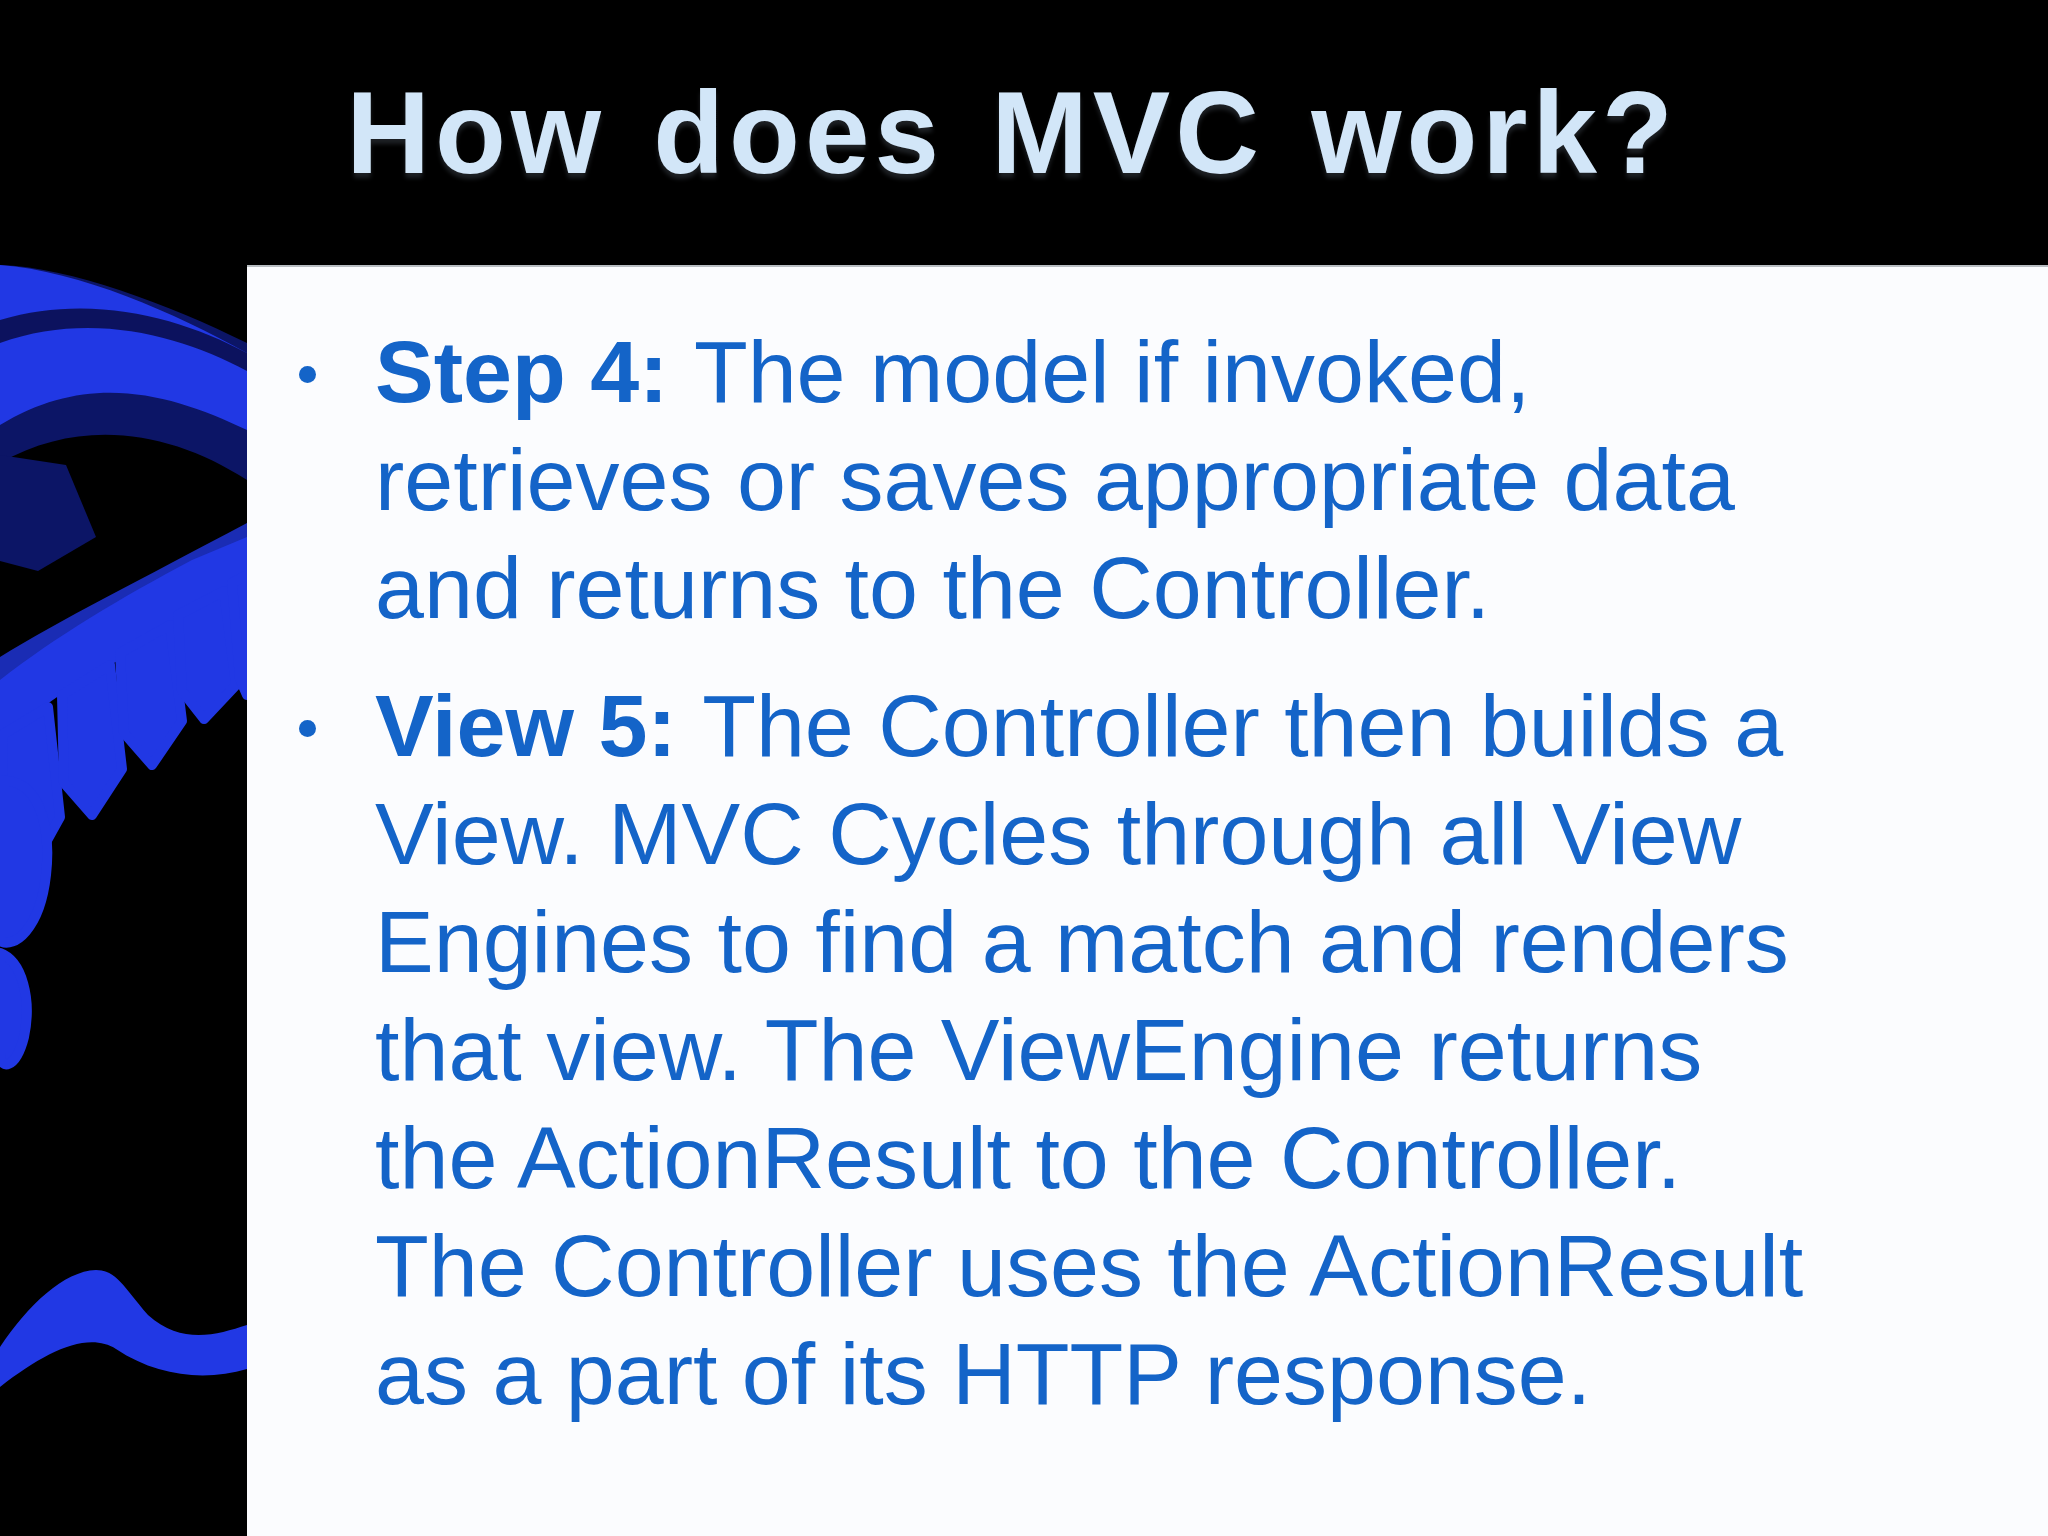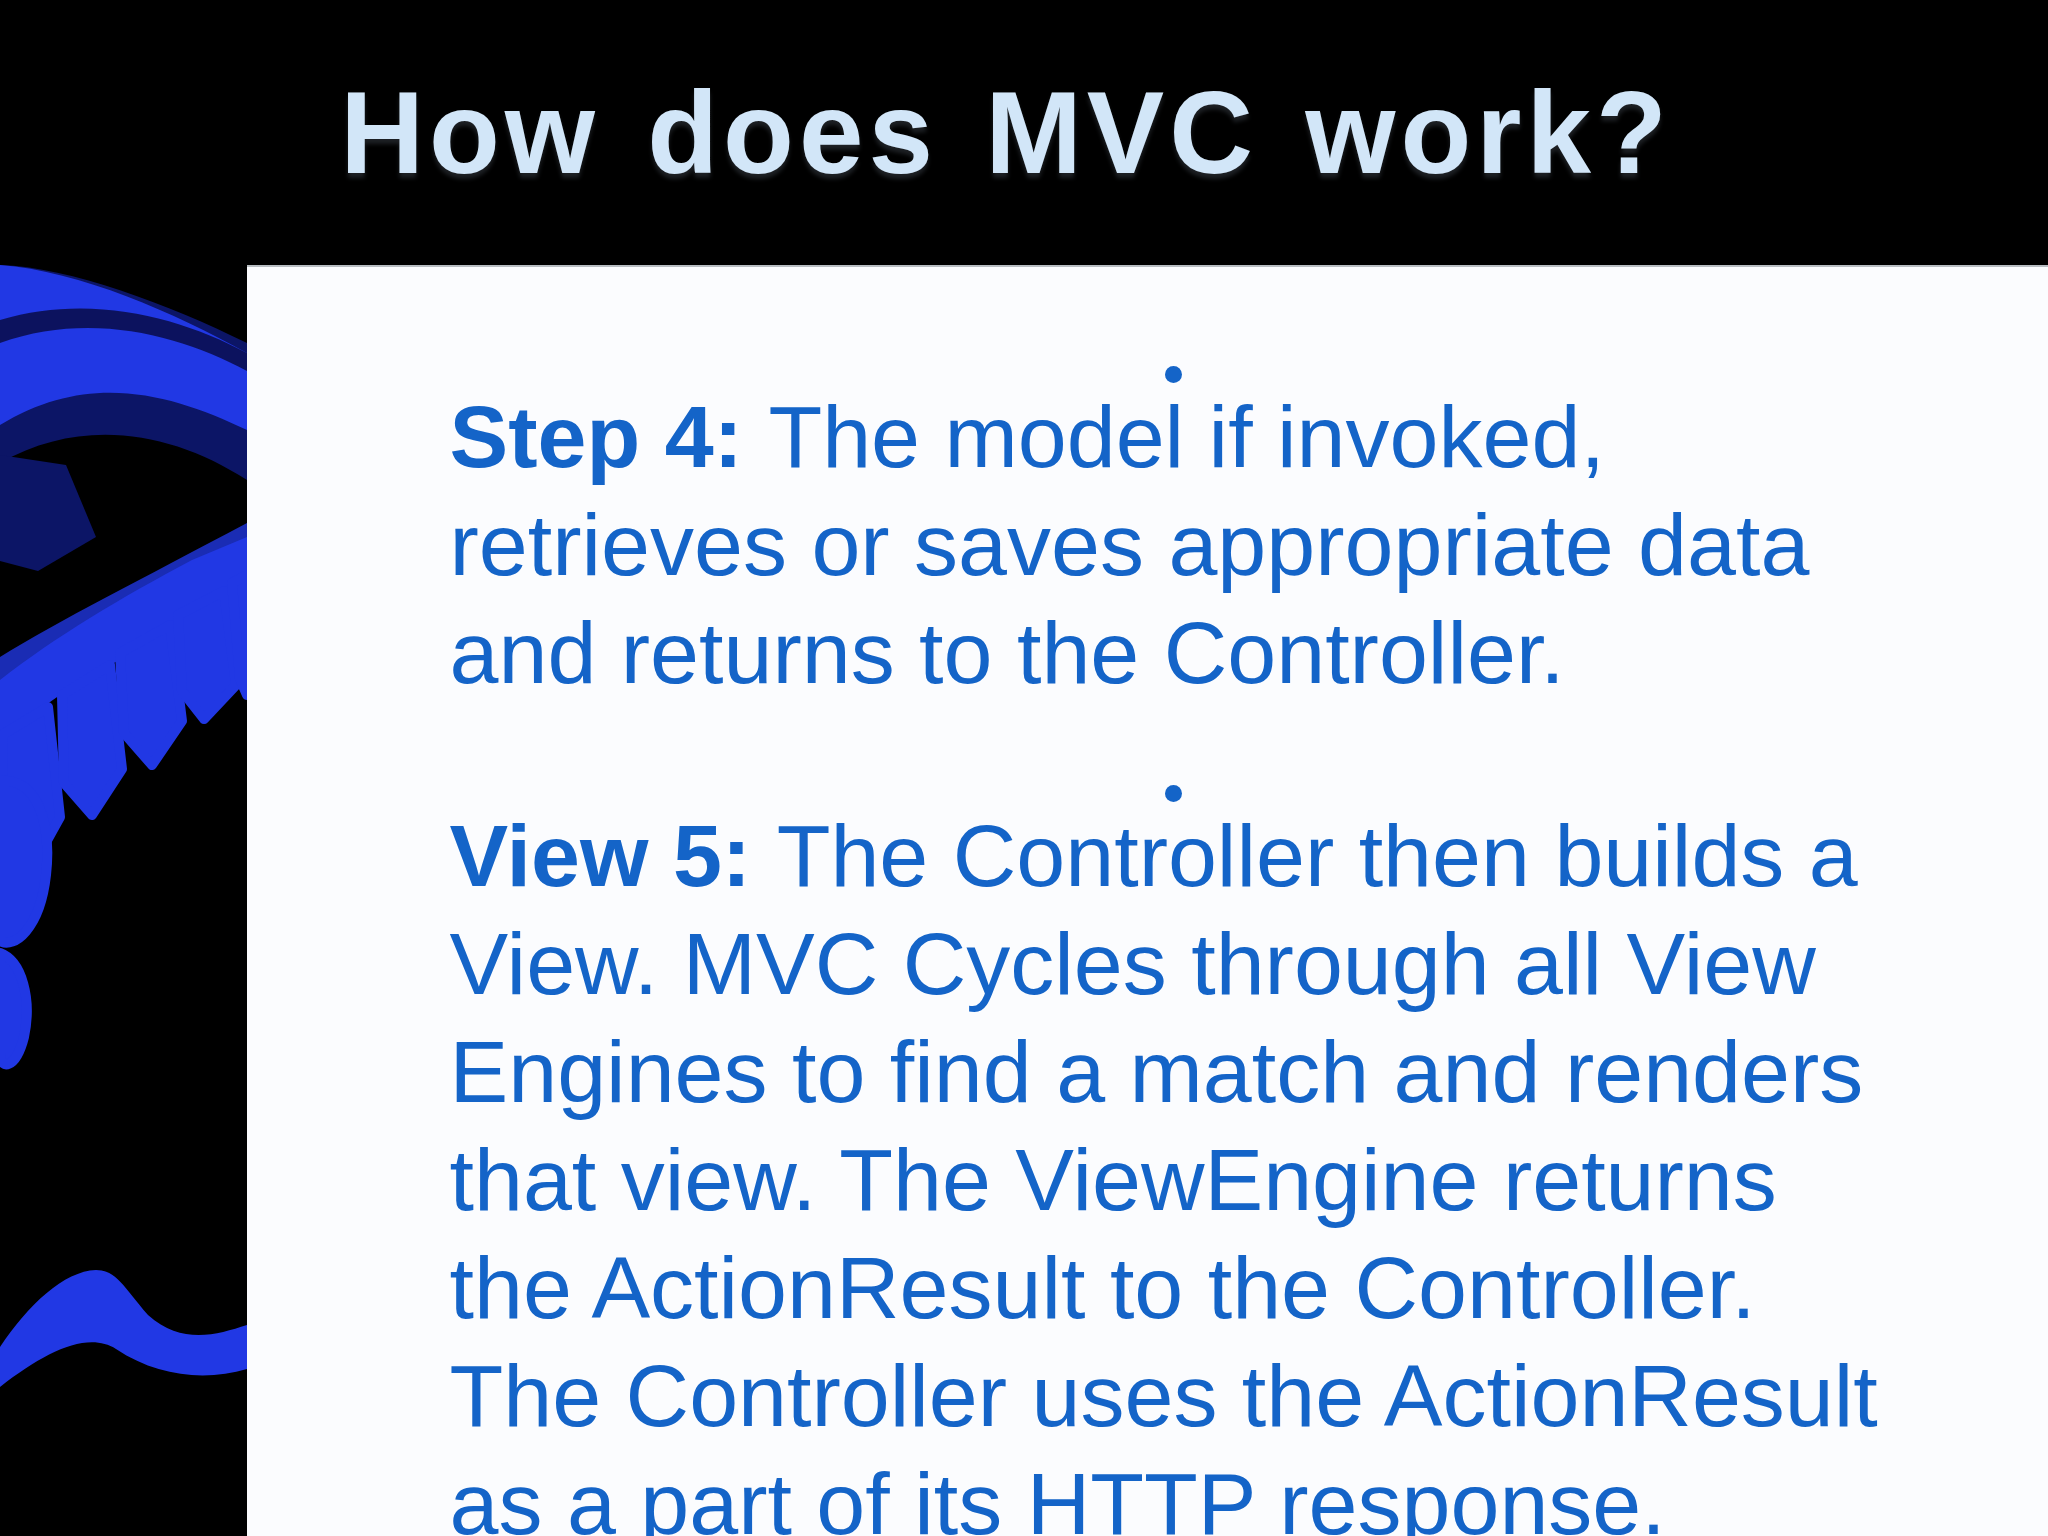--- a/index.html
+++ b/index.html
@@ -18,20 +18,21 @@
   
   .header {
     position: absolute;
     top: 0; left: 0;
     width: 1896px;
     height: 265px;
     display: flex;
     align-items: center;
     justify-content: center;
     background: var(--header-background, #000000);
+    padding-left: 6px;
   }
   .title {
     margin: 0;
     color: var(--title-text, #D2E6F8);
     font-size: 116px;
     font-weight: bold;
     letter-spacing: 5px;
     word-spacing: 10px;
     white-space: nowrap;
     transform: translateX(58px);
@@ -58,23 +59,22 @@
     position: absolute;
     left: 247px; top: 265px;
     width: 1801px; height: 1271px;
     box-sizing: border-box;
     background: var(--panel-background, #FBFCFE);
     border-top: 2px solid rgba(130,136,144,0.55);
     padding-top: 51px;
   }
   .bullet {
     display: flex;
-    align-items: center;
+    align-items: flex-start;
     margin: 0 0 30px 0;
-    flex-direction: column;
   }
   .dot {
     flex: none;
     width: 17px; height: 17px;
     border-radius: 50%;
     background: var(--bullet-dot, #1464C8);
     margin: 48px 0 0 52px;
   }
   .btext {
     margin: 0 0 0 59px;

